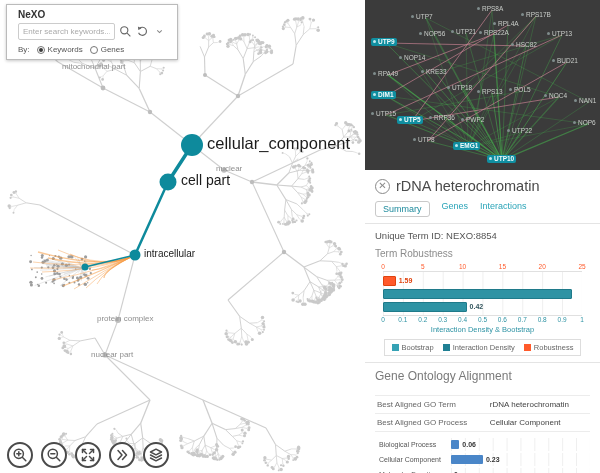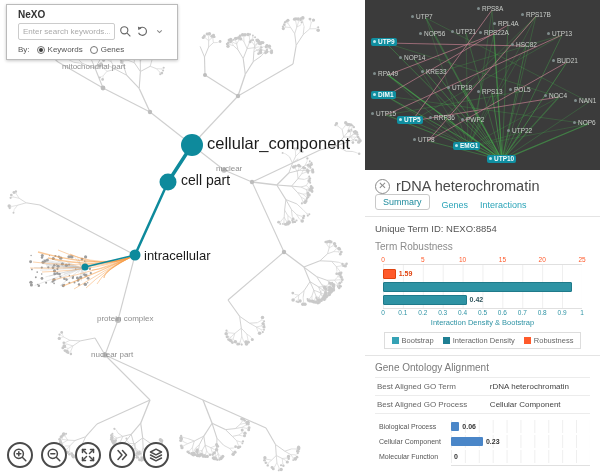--- a/index.html
+++ b/index.html
@@ -10,21 +10,21 @@
   .tree-pane{position:absolute;left:0;top:0;width:365px;height:473px;background:#fff;overflow:hidden}
   #tree-svg{position:absolute;left:0;top:0}
   .tree-label{position:absolute;font-size:8px;color:#8f8f8f;white-space:nowrap;z-index:2}
   .lbl-mito{left:62px;top:62px}
   .lbl-membrane{left:216px;top:164px}
   .lbl-protein{left:97px;top:314px}
   .lbl-nuclear{left:91px;top:350px}
   .main-label{position:absolute;color:#1b1b1b;white-space:nowrap;z-index:3}
   .cc-label{left:207px;top:134px;font-size:16.5px}
   .cp-label{left:181px;top:172px;font-size:14px}
-  .ic-label{left:144px;top:248px;font-size:13px}
+  .ic-label{left:144px;top:248px;font-size:10px}
 
   
   .search-panel{position:absolute;left:6px;top:4px;width:172px;background:#fff;border:1px solid #bbb;box-shadow:0 1px 3px rgba(0,0,0,.22);padding:4px 11px 5px;z-index:6}
   .sp-title{font-size:10px;font-weight:bold;color:#333;margin-bottom:3px}
   .sp-row{display:flex;align-items:center;gap:3px}
   .sp-row input{flex:1;min-width:0;height:17px;border:1px solid #ccc;font-size:8px;padding:0 4px;color:#444;border-radius:2px}
   .sp-row input::placeholder{color:#aaa}
   .sp-icon{display:inline-flex;align-items:center;justify-content:center;width:14px;height:14px;cursor:pointer}
   .sp-by{display:flex;align-items:center;gap:7px;margin-top:5px;font-size:8px;color:#555}
   .radio-opt{display:inline-flex;align-items:center;gap:3px;cursor:pointer}
@@ -44,27 +44,27 @@
   .net-node{position:absolute;font-size:6.5px;line-height:8px;color:#c9cdc9;white-space:nowrap;z-index:2}
   .net-node::before{content:"";display:inline-block;width:3px;height:3px;border-radius:50%;background:#7f8c8c;margin-right:2px;vertical-align:1px}
   .net-node.hl{background:#108fa1;color:#f2fbfc;padding:0 2px;border-radius:2px;font-weight:bold}
   .net-node.hl::before{background:#bfe8ee}
 
   
   .detail-pane{position:absolute;left:0;top:170px;width:235px;height:303px;background:#fff;padding:8px 10px 0;overflow:hidden}
   .detail-header{display:flex;align-items:center;gap:6px}
   .close-btn{width:15px;height:15px;border:1.5px solid #8a8a8a;border-radius:50%;color:#8a8a8a;font-size:10px;line-height:12px;text-align:center;font-weight:bold;cursor:pointer;flex:0 0 auto}
   .detail-title{font-size:14.5px;font-weight:400;color:#4a4a4a}
-  .tabs{display:flex;align-items:flex-end}
+  .tabs{margin-top:7px;display:flex;align-items:flex-start}
   .tab{font-size:9px;color:#2aa4b8;margin-right:12px;cursor:pointer}
   .tab.active{border:1px solid #c9c9c9;border-radius:3px;padding:2px 7px;color:#1d8a9c;background:#fff}
   .hr{height:1px;background:#e4e4e4;margin:6px -10px}
   .term-id{font-size:9.5px;color:#555;margin:2px 0 7px}
   .sec-heading{font-size:10px;color:#8c8c8c;margin:2px 0 0}
-  .sec-heading.big{font-size:10px;color:#7a7a7a;margin:5px 0 4px}
+  .sec-heading.big{font-size:12px;color:#7a7a7a;margin:5px 0 12px}
 
   .chart1{margin:4px 2px}
   .ticks{position:relative;height:8px;margin:0 6px}
   .ticks span{position:absolute;transform:translateX(-50%);font-size:6.5px;line-height:8px;white-space:nowrap}
   .axis-line{height:1px;background:#e0e0e0;margin:0 6px}
   .bars{margin:0 6px;padding:2px 0;background:linear-gradient(to right,#efefef 1px,transparent 1px) 0 0/10% 100%}
   .bar-row{display:flex;align-items:center;height:13px}
   .bar{height:10px;border-radius:1px}
   .bar.orange{border:1px solid #e0430f}
   .bar.teal{border:1px solid #1f7a8a}

